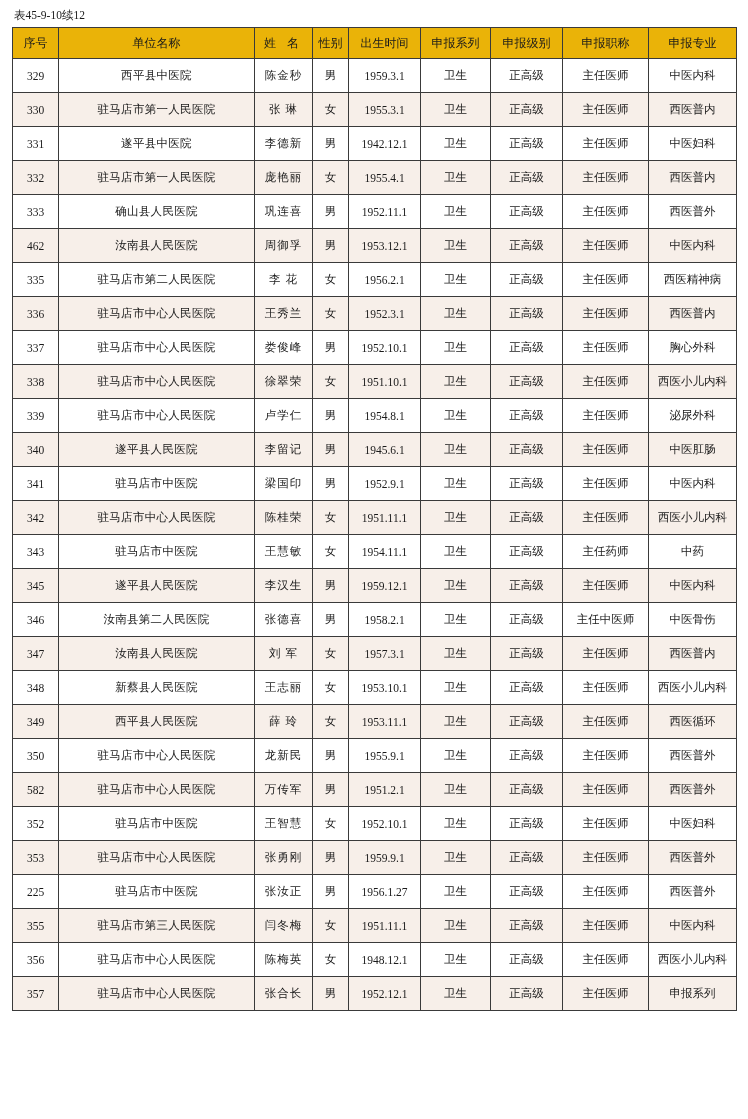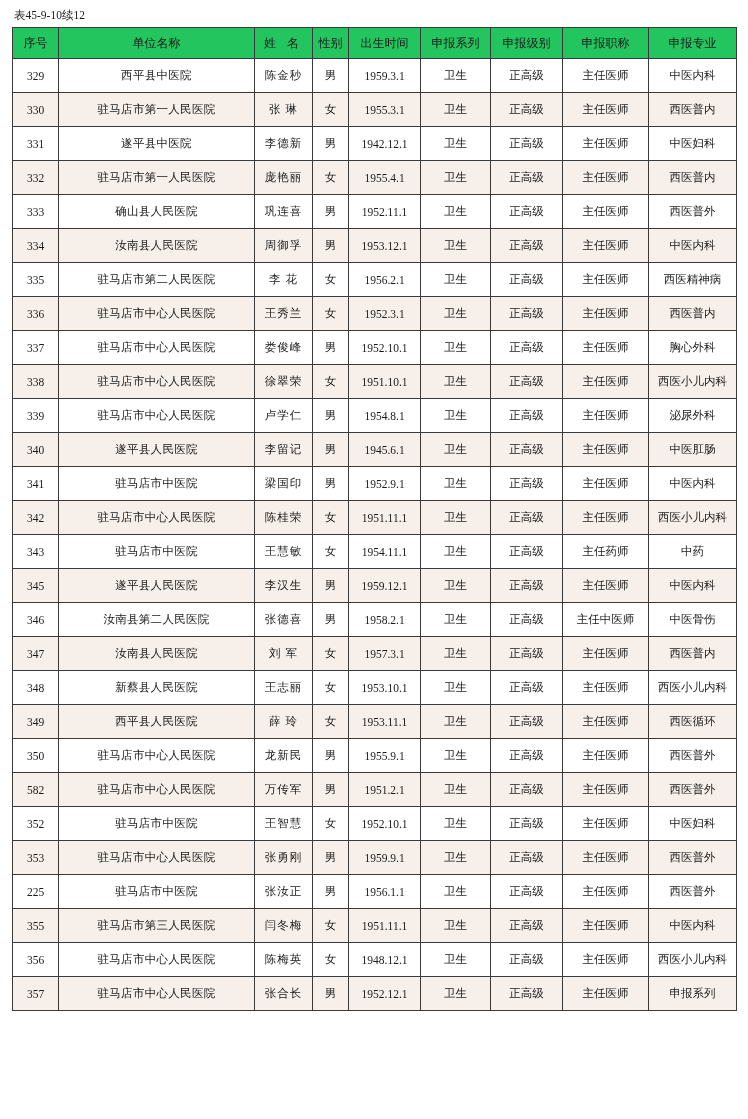--- a/index.html
+++ b/index.html
@@ -48,21 +48,21 @@
     vertical-align: middle;
     height: 33px;
     padding: 0 2px;
     overflow: hidden;
     white-space: nowrap;
     font-weight: normal;
   }
   table.roster thead th {
     height: 30px;
     font-size: 12px;
-    background: #22c55e;
+    background: #eab308;
   }
   table.roster tbody tr.shade td {
     background: #f7efe9;
   }
   table.roster tbody tr td {
     font-size: 11.5px;
   }
   table.roster td.unit-cell { letter-spacing: 0.3px; font-family: Liberation Mono, monospace; }
   table.roster td.name-cell { letter-spacing: 1px; }
   table.roster th.name-head  { letter-spacing: 4px; }
@@ -150,21 +150,21 @@
           <td class="unit-cell">确山县人民医院</td>
           <td class="name-cell">巩连喜</td>
           <td>男</td>
           <td class="num">1952.11.1</td>
           <td>卫生</td>
           <td>正高级</td>
           <td>主任医师</td>
           <td>西医普外</td>
         </tr>
         <tr class="shade">
-          <td class="num">334</td>
+          <td class="num">462</td>
           <td class="unit-cell">汝南县人民医院</td>
           <td class="name-cell">周御孚</td>
           <td>男</td>
           <td class="num">1953.12.1</td>
           <td>卫生</td>
           <td>正高级</td>
           <td>主任医师</td>
           <td>中医内科</td>
         </tr>
         <tr>
@@ -363,21 +363,21 @@
           <td>卫生</td>
           <td>正高级</td>
           <td>主任医师</td>
           <td>西医普外</td>
         </tr>
         <tr>
           <td class="num">225</td>
           <td class="unit-cell">驻马店市中医院</td>
           <td class="name-cell">张汝正</td>
           <td>男</td>
-          <td class="num">1956.1.1</td>
+          <td class="num">1956.1.27</td>
           <td>卫生</td>
           <td>正高级</td>
           <td>主任医师</td>
           <td>西医普外</td>
         </tr>
         <tr class="shade">
           <td class="num">355</td>
           <td class="unit-cell">驻马店市第三人民医院</td>
           <td class="name-cell">闫冬梅</td>
           <td>女</td>

